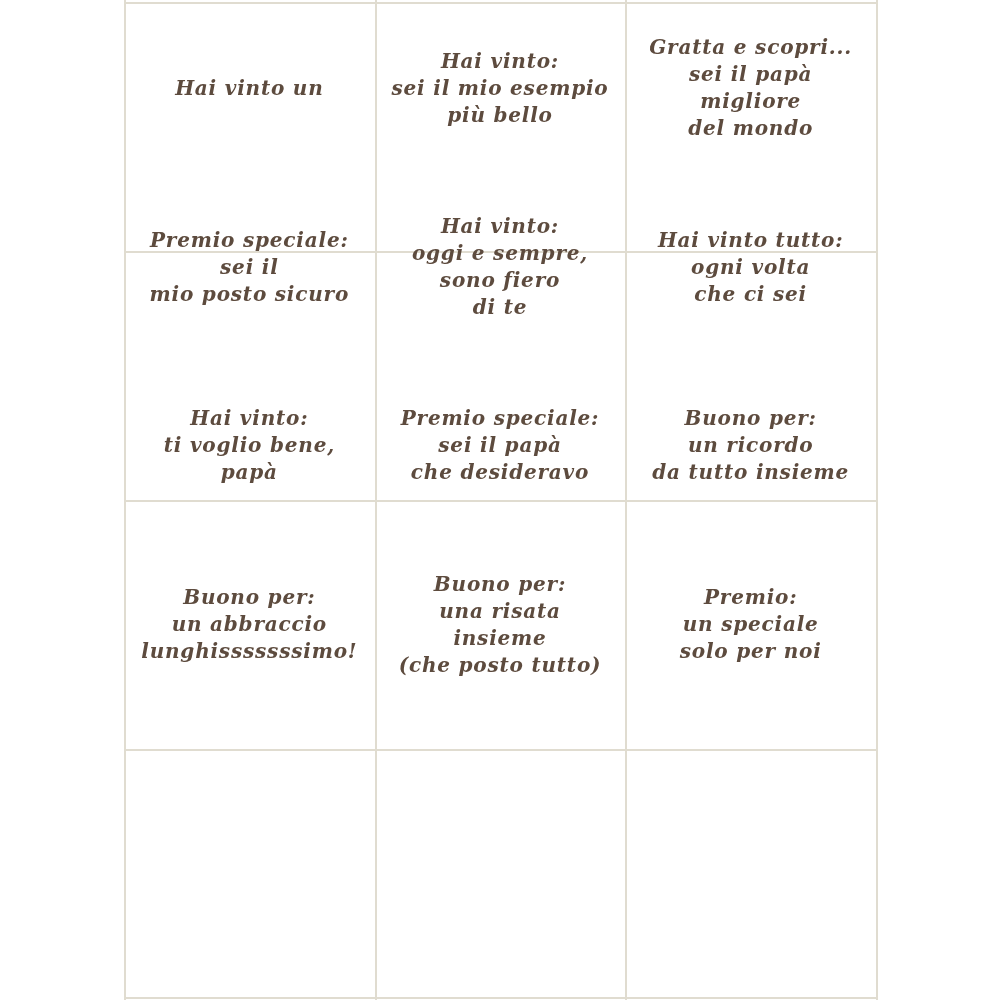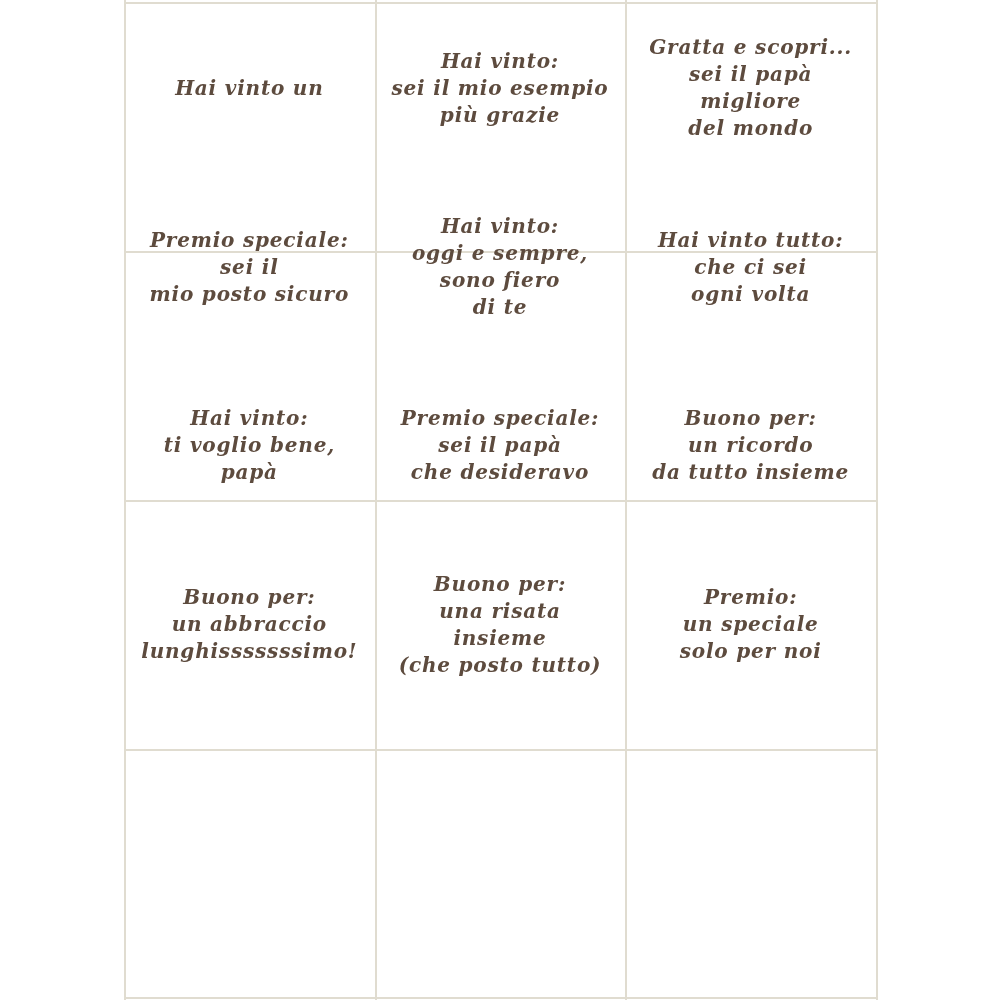--- a/index.html
+++ b/index.html
@@ -83,21 +83,21 @@
     <div class="card-cell">
       <div class="card-message">
         <span class="card-line">Hai vinto un</span>
       </div>
     </div>
 
     <div class="card-cell">
       <div class="card-message">
         <span class="card-line">Hai vinto:</span>
         <span class="card-line">sei il mio esempio</span>
-        <span class="card-line">più grazie</span>
+        <span class="card-line">più bello</span>
       </div>
     </div>
 
     <div class="card-cell">
       <div class="card-message">
         <span class="card-line">Gratta e scopri...</span>
         <span class="card-line">sei il papà</span>
         <span class="card-line">migliore</span>
         <span class="card-line">del mondo</span>
       </div>
@@ -116,22 +116,22 @@
         <span class="card-line">Hai vinto:</span>
         <span class="card-line">oggi e sempre,</span>
         <span class="card-line">sono fiero</span>
         <span class="card-line">di te</span>
       </div>
     </div>
 
     <div class="card-cell">
       <div class="card-message">
         <span class="card-line">Hai vinto tutto:</span>
+        <span class="card-line">ogni volta</span>
         <span class="card-line">che ci sei</span>
-        <span class="card-line">ogni volta</span>
       </div>
     </div>
 
     <div class="card-cell">
       <div class="card-message">
         <span class="card-line">Hai vinto:</span>
         <span class="card-line">ti voglio bene,</span>
         <span class="card-line">papà</span>
       </div>
     </div>

